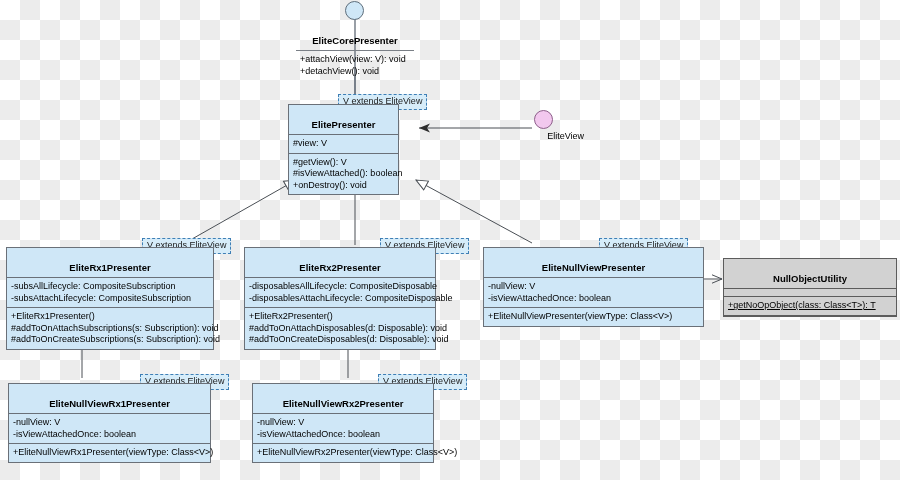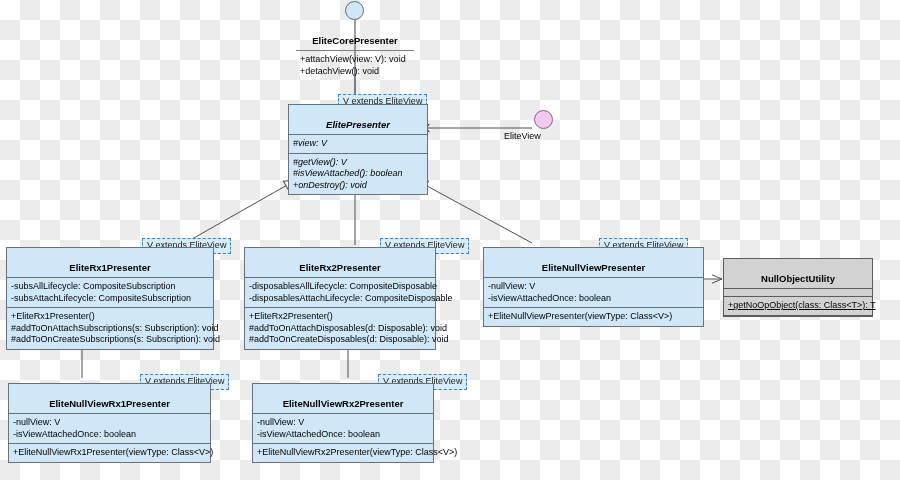--- a/index.html
+++ b/index.html
@@ -115,21 +115,21 @@
   }
   .lolli.pink {
     background: #f2c8ee;
     border: 1px solid #8d5e8a;
   }
   .lolli-label {
     position: absolute;
     font-size: 9px;
     color: #000;
     white-space: nowrap;
-    text-align: left;
+    text-align: right;
   }
 </style>
 </head>
 <body>
 
 <div id="canvas">
 
   <svg id="edges" viewBox="0 0 900 480" width="900" height="480">
     <defs>
       <marker id="genArrow" markerWidth="14" markerHeight="14" refX="12.5" refY="6" orient="auto" markerUnits="userSpaceOnUse">
@@ -163,21 +163,21 @@
 
   <div class="uml plain" style="left:295px; top:20px; width:120px;">
     <div class="title">EliteCorePresenter</div>
     <div class="compartment">
       <div class="row">+attachView(view: V): void</div>
       <div class="row">+detachView(): void</div>
     </div>
   </div>
 
   <div class="tparam" style="left:338px; top:94px;">V extends EliteView</div>
-  <div class="uml" style="left:288px; top:104px; width:140px;font-style:italic;">
+  <div class="uml" style="left:288px; top:104px; width:111px;">
     <div class="title">ElitePresenter</div>
     <div class="compartment">
       <div class="row">#view: V</div>
     </div>
     <div class="compartment">
       <div class="row">#getView(): V</div>
       <div class="row">#isViewAttached(): boolean</div>
       <div class="row">+onDestroy(): void</div>
     </div>
   </div>
@@ -218,21 +218,21 @@
     <div class="title">EliteNullViewPresenter</div>
     <div class="compartment">
       <div class="row">-nullView: V</div>
       <div class="row">-isViewAttachedOnce: boolean</div>
     </div>
     <div class="compartment">
       <div class="row">+EliteNullViewPresenter(viewType: Class&lt;V&gt;)</div>
     </div>
   </div>
 
-  <div class="uml gray" style="left:723px; top:258px; width:150px;">
+  <div class="uml gray" style="left:723px; top:258px; width:174px;">
     <div class="title">NullObjectUtility</div>
     <div class="compartment empty"></div>
     <div class="compartment">
       <div class="row static">+getNoOpObject(class: Class&lt;T&gt;): T</div>
     </div>
   </div>
 
   <div class="tparam" style="left:140px; top:374px;">V extends EliteView</div>
   <div class="uml" style="left:8px; top:383px; width:203px;">
     <div class="title">EliteNullViewRx1Presenter</div>

